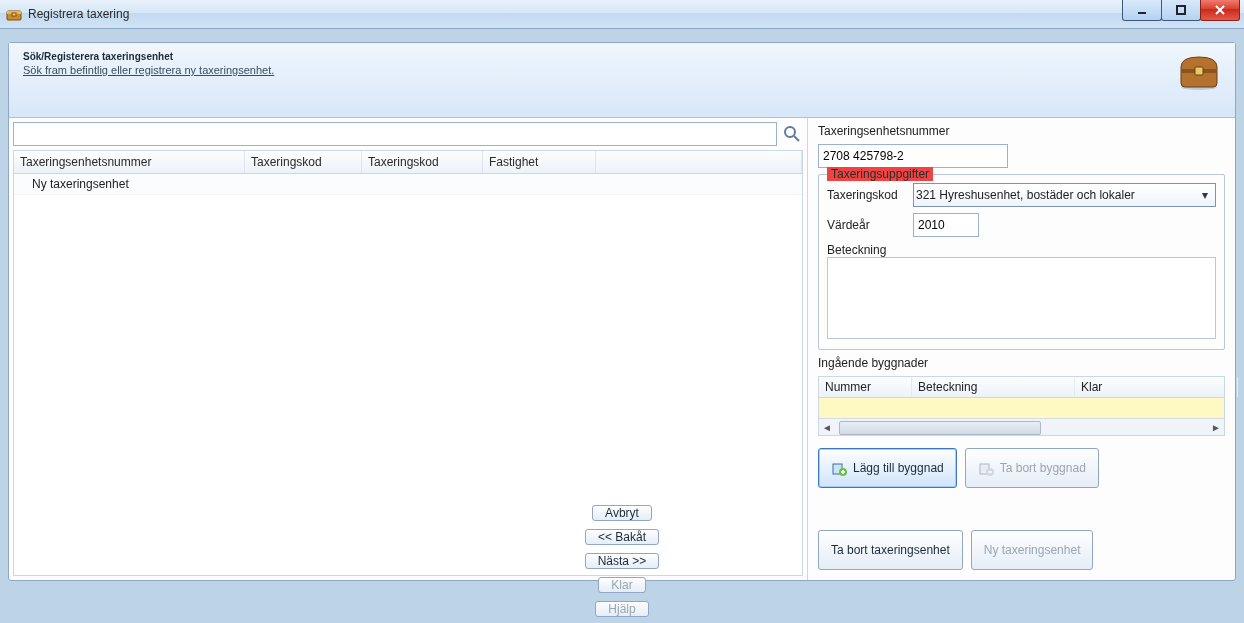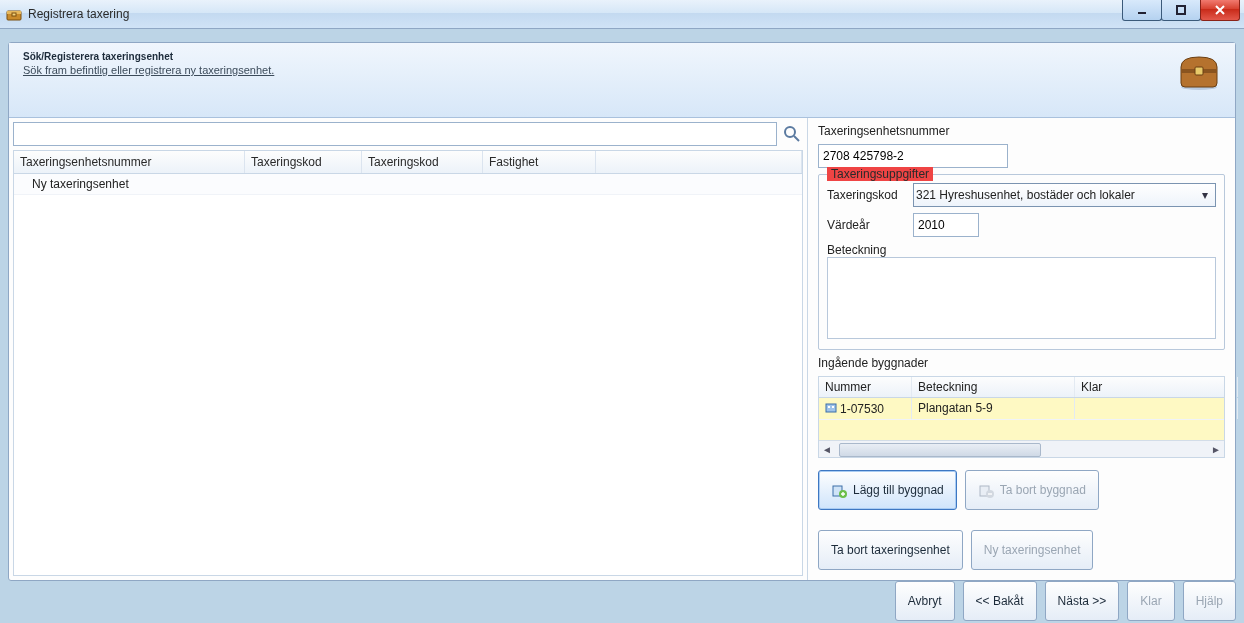--- a/index.html
+++ b/index.html
@@ -41,21 +41,21 @@
 .sgrow{display:flex;border-bottom:1px solid #f0f3f8;}
 .hscroll{height:16px;background:#f0f3f8;border-top:1px solid #d3dde8;position:relative;}
 .hscroll .thumb{position:absolute;left:20px;top:2px;height:12px;width:200px;background:linear-gradient(#e9eef5,#cfd9e6);border:1px solid #a9b8cb;border-radius:2px;}
 .hscroll .arr{position:absolute;top:0;width:16px;height:16px;display:flex;align-items:center;justify-content:center;color:#556;font-size:10px;}
 .btn{height:40px;border:1px solid #8fa7c4;background:linear-gradient(#fefefe,#e5edf7);border-radius:3px;padding:0 12px;font-size:12px;display:inline-flex;align-items:center;gap:6px;color:#1c2b3a;}
 .btn.sel{border-color:#3d77c2;background:linear-gradient(#fefefe,#cfe4fb);box-shadow:0 0 0 1px #a9ccf3 inset;}
 .btn.dis{color:#9aa6b3;}
 .bicon{width:16px;height:16px;display:inline-block;}
 .row-btns{display:flex;gap:8px;margin-top:6px;}
 .row-btns.right-al{}
-.footer{position:absolute;left:8px;right:8px;bottom:6px;height:32px;display:flex;justify-content:flex-end;align-items:center;gap:8px;}
+.footer{position:absolute;left:8px;right:8px;bottom:6px;height:32px;display:flex;justify-content:flex-end;align-items:center;gap:8px;flex-direction:column;}
 .col-tx{flex:0 0 218px}.col-k{flex:0 0 104px}.col-fn{flex:0 0 108px}.col-f{flex:0 0 100px}.col-rest{flex:1}
 .sc-n{flex:0 0 80px}.sc-b{flex:0 0 150px}.sc-na{flex:0 0 150px}.sc-f{flex:0 0 30px;border-right:none!important;text-align:left}
 .chest svg,.ticon svg{display:block;}
 </style>
 </head>
 <body>
 
 <div class="window">
 
   <div class="titlebar">
@@ -150,33 +150,20 @@
           <div class="note"></div>
         </div>
 
         <div class="lbl">Ingående byggnader</div>
         <div class="subgrid">
           <div class="sghead">
             <div class="sc-n">Nummer</div>
             <div class="sc-b">Beteckning</div>
             <div class="sc-na">Klar</div>
             <div class="sc-f">Fast</div>
-          </div>
-          <div class="sgrow">
-            <div class="sc-n" style="display:flex;align-items:center;gap:3px">
-              <span><svg width="12" height="12" viewBox="0 0 12 12">
-                    <rect x="1" y="3" width="10" height="8" fill="#9fc3ea" stroke="#3d6fa8"></rect>
-                    <rect x="3" y="5" width="2" height="2" fill="#fff"></rect>
-                    <rect x="7" y="5" width="2" height="2" fill="#fff"></rect>
-                  </svg></span>
-              <span>1-07530</span>
-            </div>
-            <div class="sc-b">Plangatan 5-9</div>
-            <div class="sc-na"></div>
-            <div class="sc-f">1-07</div>
           </div>
           <div style="height:20px"></div>
           <div class="hscroll">
             <span class="arr" style="left:0">◄</span>
             <div class="thumb"></div>
             <span class="arr" style="right:0">►</span>
           </div>
         </div>
 
         <div class="row-btns">

